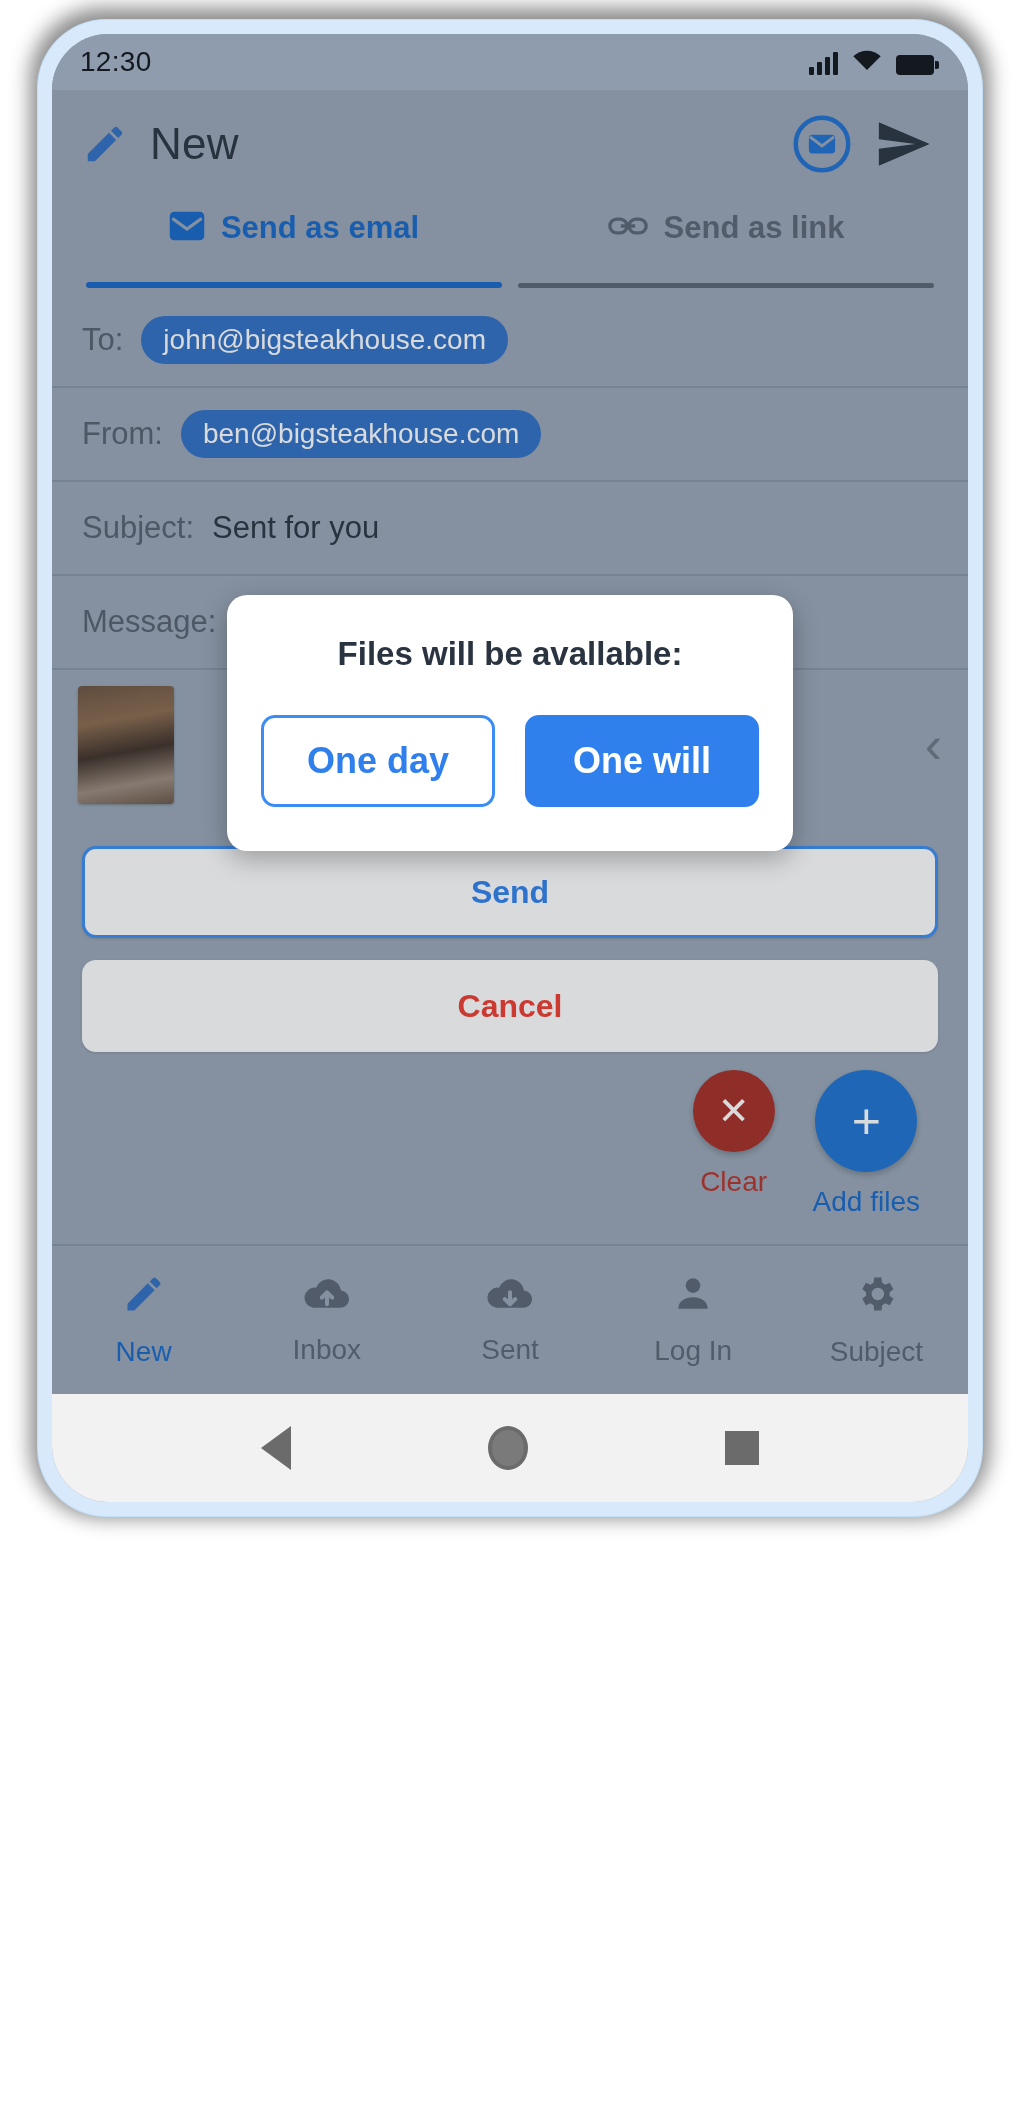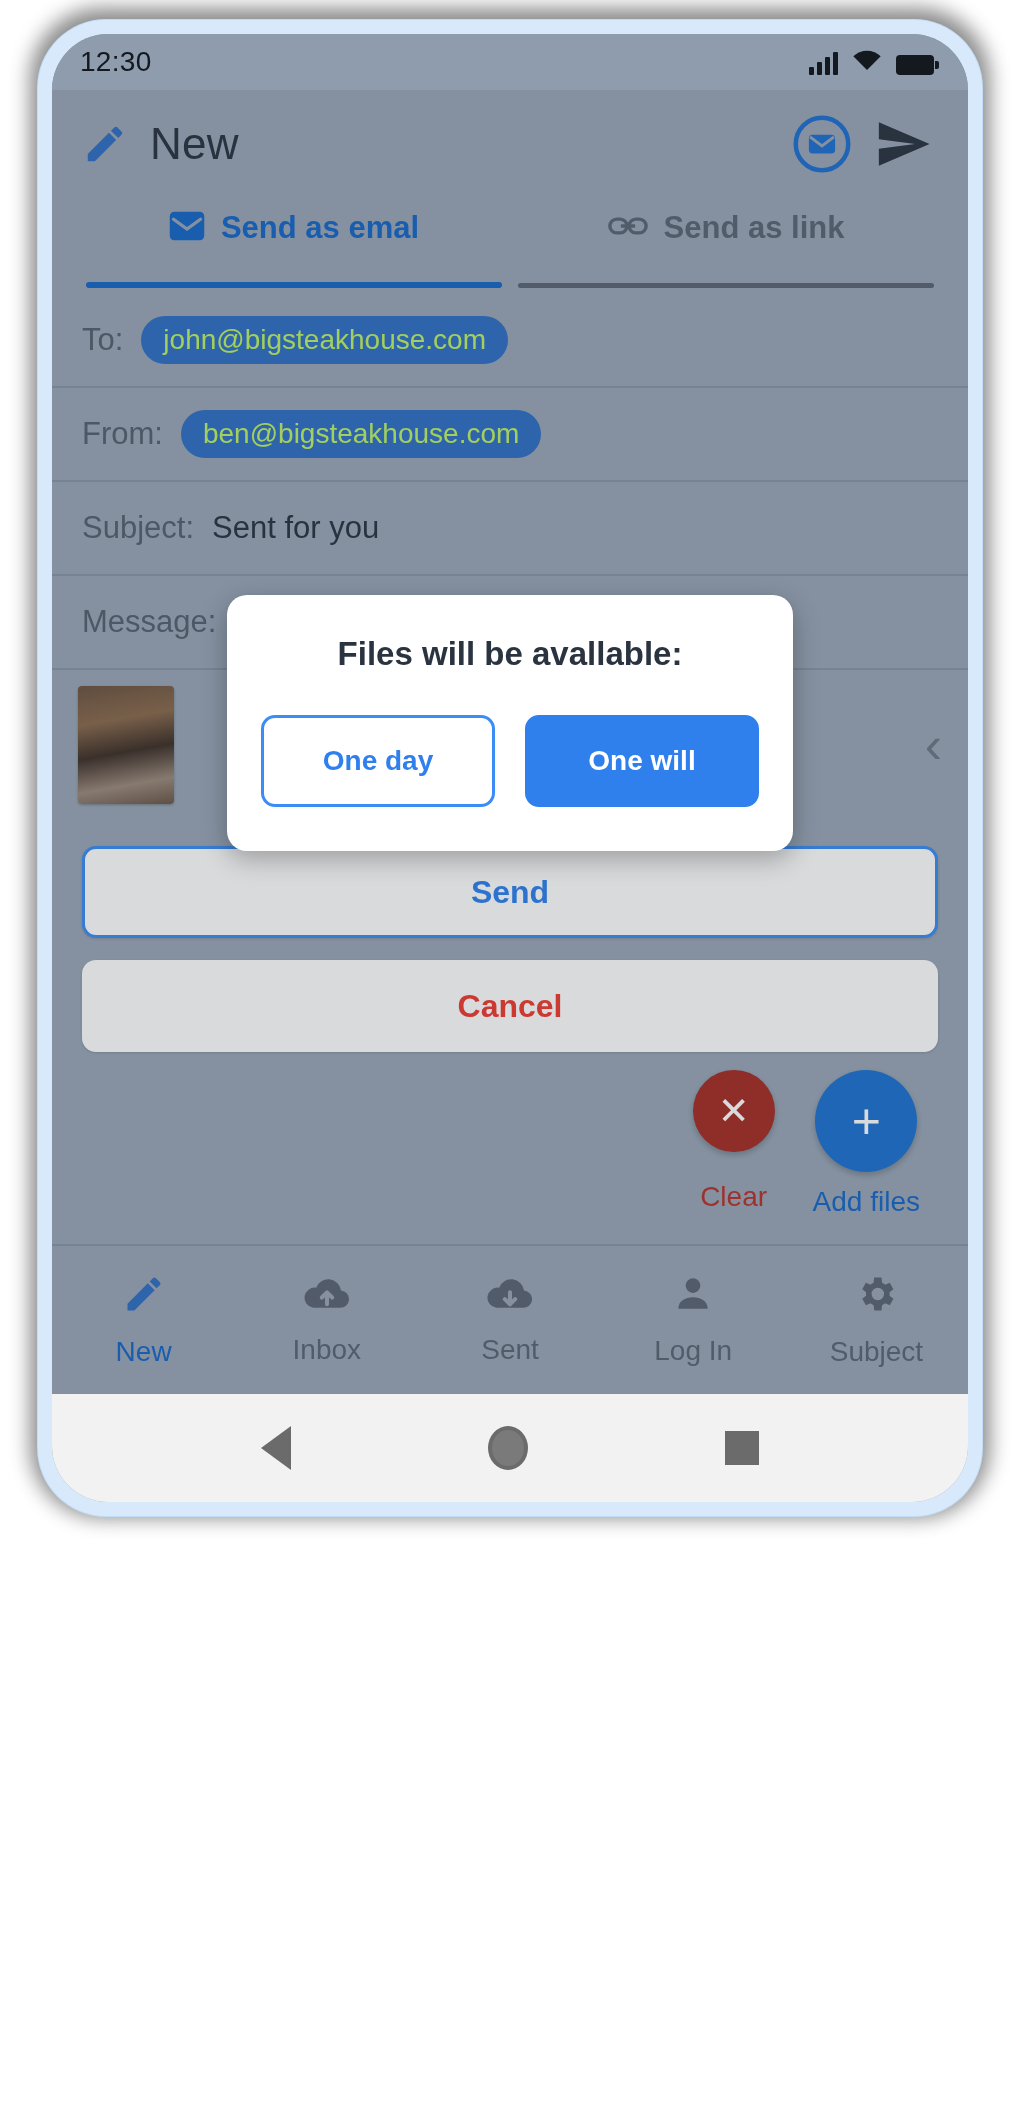--- a/index.html
+++ b/index.html
@@ -112,21 +112,21 @@
 
   
   .rows { flex: 0 0 auto; }
   .row {
     height: 94px; display: flex; align-items: center;
     padding: 0 30px; gap: 18px;
     border-bottom: 2px solid #8795a6;
   }
   .row-label { font-size: 31px; color: #56606e; }
   .chip {
-    background: #2f6fc4; color: #bef264;
+    background: #2f6fc4; color: #ffffff;
     border-radius: 28px; padding: 10px 22px;
     font-size: 28px; line-height: 1;
   }
   .row-value { font-size: 31px; color: #2a3340; }
 
   
   .attach {
     height: 150px; position: relative;
     display: flex; align-items: center; padding: 0 26px;
   }
@@ -160,21 +160,21 @@
     gap: 38px; padding: 0 48px 26px 0;
   }
   .fab-wrap { display: flex; flex-direction: column; align-items: center; gap: 14px; }
   .fab {
     border-radius: 50%; display: flex; align-items: center; justify-content: center;
     color: #fff; box-shadow: 0 3px 6px rgba(0,0,0,.22);
   }
   .fab-clear { width: 82px; height: 82px; background: #a62c24; font-size: 38px; }
   .fab-add { width: 102px; height: 102px; background: #1e73d1; font-size: 50px; font-weight: 300; }
   .fab-label { font-size: 28px; }
-  .label-clear { color: #b8322a; margin-top: 15px; }
+  .label-clear { color: #b8322a; }
   .label-add { color: #1667c8; }
 
   
   .bottomnav {
     height: 150px; flex: 0 0 150px;
     border-top: 2px solid #8795a6;
     display: flex; align-items: center;
   }
   .nav-item {
     flex: 1; display: flex; flex-direction: column;
@@ -206,21 +206,21 @@
     text-align: center;
   }
   .modal-title {
     font-size: 33px; font-weight: 700; color: #2a3340;
     margin-bottom: 42px;
   }
   .modal-btns { display: flex; gap: 30px; justify-content: center; }
   .opt {
     flex: 1; height: 92px; border-radius: 14px;
     display: flex; align-items: center; justify-content: center;
-    font-size: 28px; font-weight: 700;
+    font-size: 36px; font-weight: 700;
   }
   .opt-outline { border: 3px solid #3b8df5; color: #2f80ed; background: #fff; }
   .opt-filled { background: #2f80ed; color: #fff; border: 3px solid #2f80ed; }
 </style>
 </head>
 <body>
 
 <div class="stage">
   <div class="phone-shadow"></div>
 

